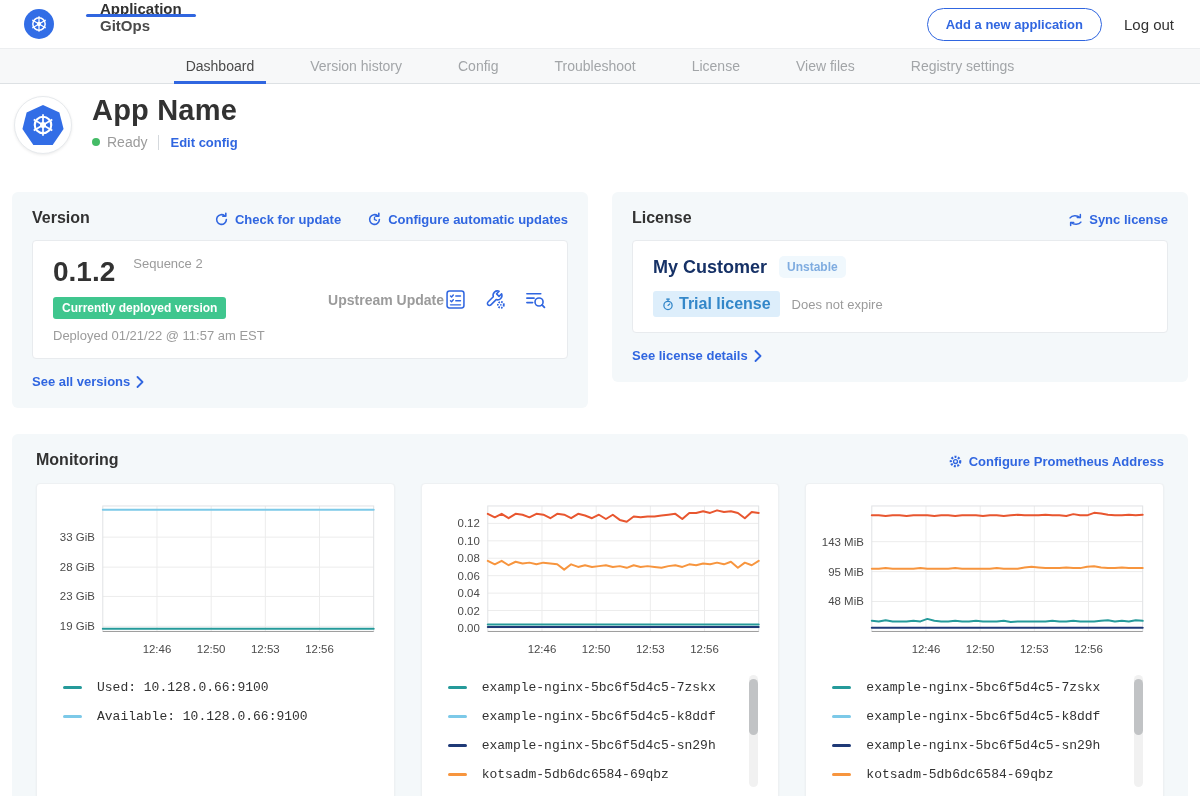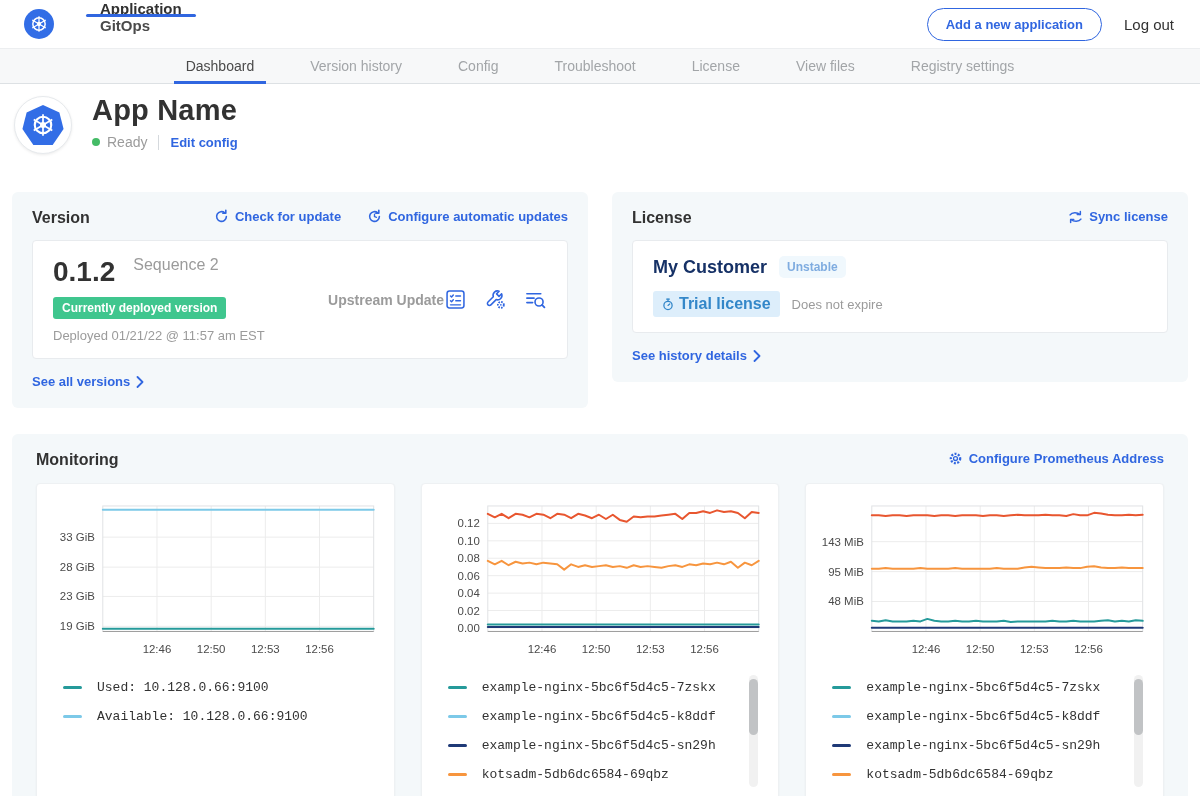--- a/index.html
+++ b/index.html
@@ -44,30 +44,30 @@
   .app-status-row { display:flex; align-items:center; margin-top:7px; }
   .ready-dot { width:8px; height:8px; border-radius:50%; background:#44bb66; margin-right:7px; }
   .ready-label { font-size:14px; color:#9b9b9b; }
   .vdiv { width:1px; height:15px; background:#d5d9dd; margin:0 11px; }
   .link { color:#3066e0; font-size:13px; font-weight:bold; cursor:pointer;
     display:inline-flex; align-items:center; gap:6px; }
 
   
   .cards-row { display:flex; gap:24px; padding:0 12px; margin-top:12px; align-items:flex-start; }
   .panel { background:#f4f8fa; border-radius:6px; padding:17px 20px 18px; flex:1; }
-  .panel-head { display:flex; align-items:flex-start; }
+  .panel-head { display:flex; align-items:flex-end; }
   .panel-title { font-size:16px; font-weight:bold; color:#323232; }
   .panel-links { margin-left:auto; display:flex; gap:26px; }
   .white-box { background:#fff; border:1px solid #e8ebee; border-radius:4px; margin-top:13px;
     padding:15px 20px; }
   .version-inner { display:flex; align-items:center; }
   .ver-col { width:300px; }
   .ver-number-row { display:flex; align-items:flex-start; gap:18px; }
   .ver-number { font-size:28px; font-weight:bold; color:#323232; }
-  .ver-seq { font-size:16px; color:#9b9b9b; }
+  .ver-seq { font-size:13px; color:#9b9b9b; }
   .deployed-badge { display:inline-block; margin-top:9px; background:#3fc68e; color:#fff;
     font-size:12px; font-weight:bold; padding:4px 9px; border-radius:3px; }
   .deployed-at { margin-top:9px; font-size:13px; color:#9b9b9b; }
   .ver-source { font-size:14px; font-weight:bold; color:#9b9b9b; flex:0 0 auto; }
   .ver-actions { margin-left:auto; display:flex; gap:17px; color:#3066e0; }
   .ver-actions svg { cursor:pointer; }
   .see-link { margin-top:13px; }
   .lic-customer-row { display:flex; align-items:center; gap:12px; }
   .lic-customer { font-size:18px; font-weight:bold; color:#163166; }
   .chip-light { background:#f0f8fd; color:#7face0; font-size:12px; font-weight:bold;
@@ -279,21 +279,21 @@
             <line x1="7" y1="8.6" x2="9" y2="6.9" stroke="currentColor" stroke-width="1.4" stroke-linecap="round"></line>
           </svg>
           <span>Trial license</span>
         </span>
         <span class="lic-expiry">Does not expire</span>
       </div>
     </div>
 
     <div class="see-link">
       <span class="link">
-        <span>See history details</span>
+        <span>See license details</span>
         <svg width="8" height="12" viewBox="0 0 8 12">
           <polyline points="1.5,1 6.5,6 1.5,11" fill="none" stroke="currentColor" stroke-width="1.8" stroke-linecap="round" stroke-linejoin="round"></polyline>
         </svg>
       </span>
     </div>
   </div>
 </div>
 
 <div class="monitor-panel">
   <div class="panel-head">

